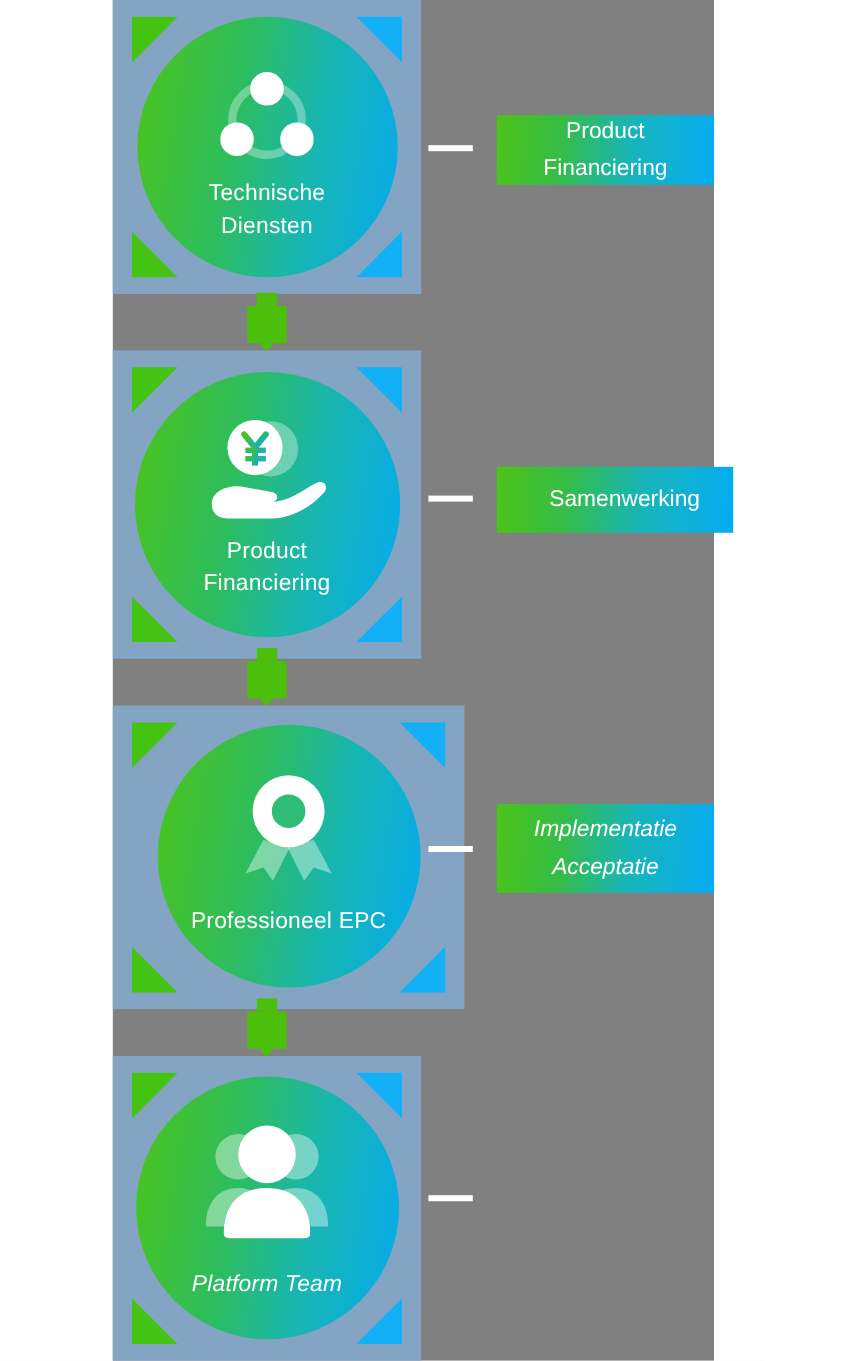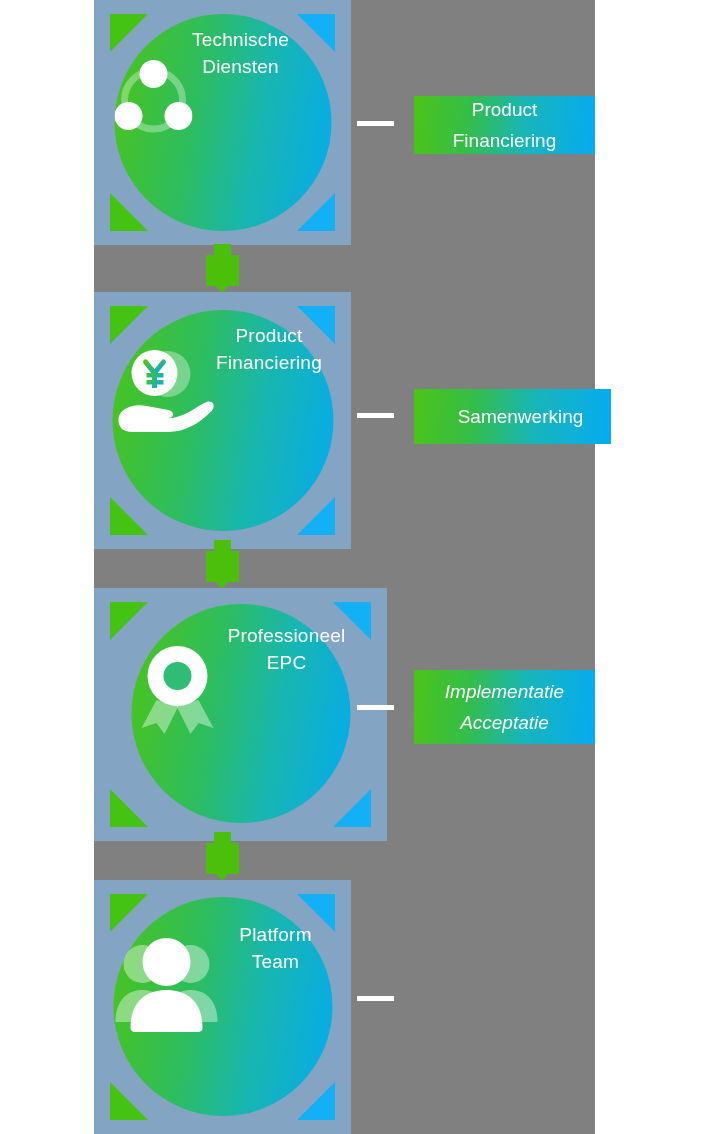--- a/index.html
+++ b/index.html
@@ -71,27 +71,28 @@
   }
 
   
   .circle {
     position: absolute;
     left: 50%;
     transform: translateX(-50%);
     border-radius: 50%;
     background: linear-gradient(100deg, #4cc417 0%, #2dbd5f 38%, #18b6b0 65%, #04aaf0 100%);
     display: flex;
-    align-items: flex-start;
+    flex-direction: column;
+    align-items: center;
     justify-content: flex-start;
   }
   .card-1 .circle { top: 14px;  width: 217px; height: 217px; }
   .card-2 .circle { top: 18px;  width: 221px; height: 221px; }
   .card-3 .circle { top: 16px;  width: 219px; height: 219px; }
-  .card-4 .circle { top: 17px;  width: 219px; height: 219px; }
+  .card-4 .circle { top: 17px;  width: 219px; height: 219px; font-style: italic; }
 
   .icon-wrap {
     display: flex;
     align-items: center;
     justify-content: center;
   }
   .card-1 .icon-wrap { margin-top: 44px; height: 78px; }
   .card-2 .icon-wrap { margin-top: 38px; height: 86px; }
   .card-3 .icon-wrap { margin-top: 38px; height: 94px; }
   .card-4 .icon-wrap { margin-top: 38px; height: 98px; }

